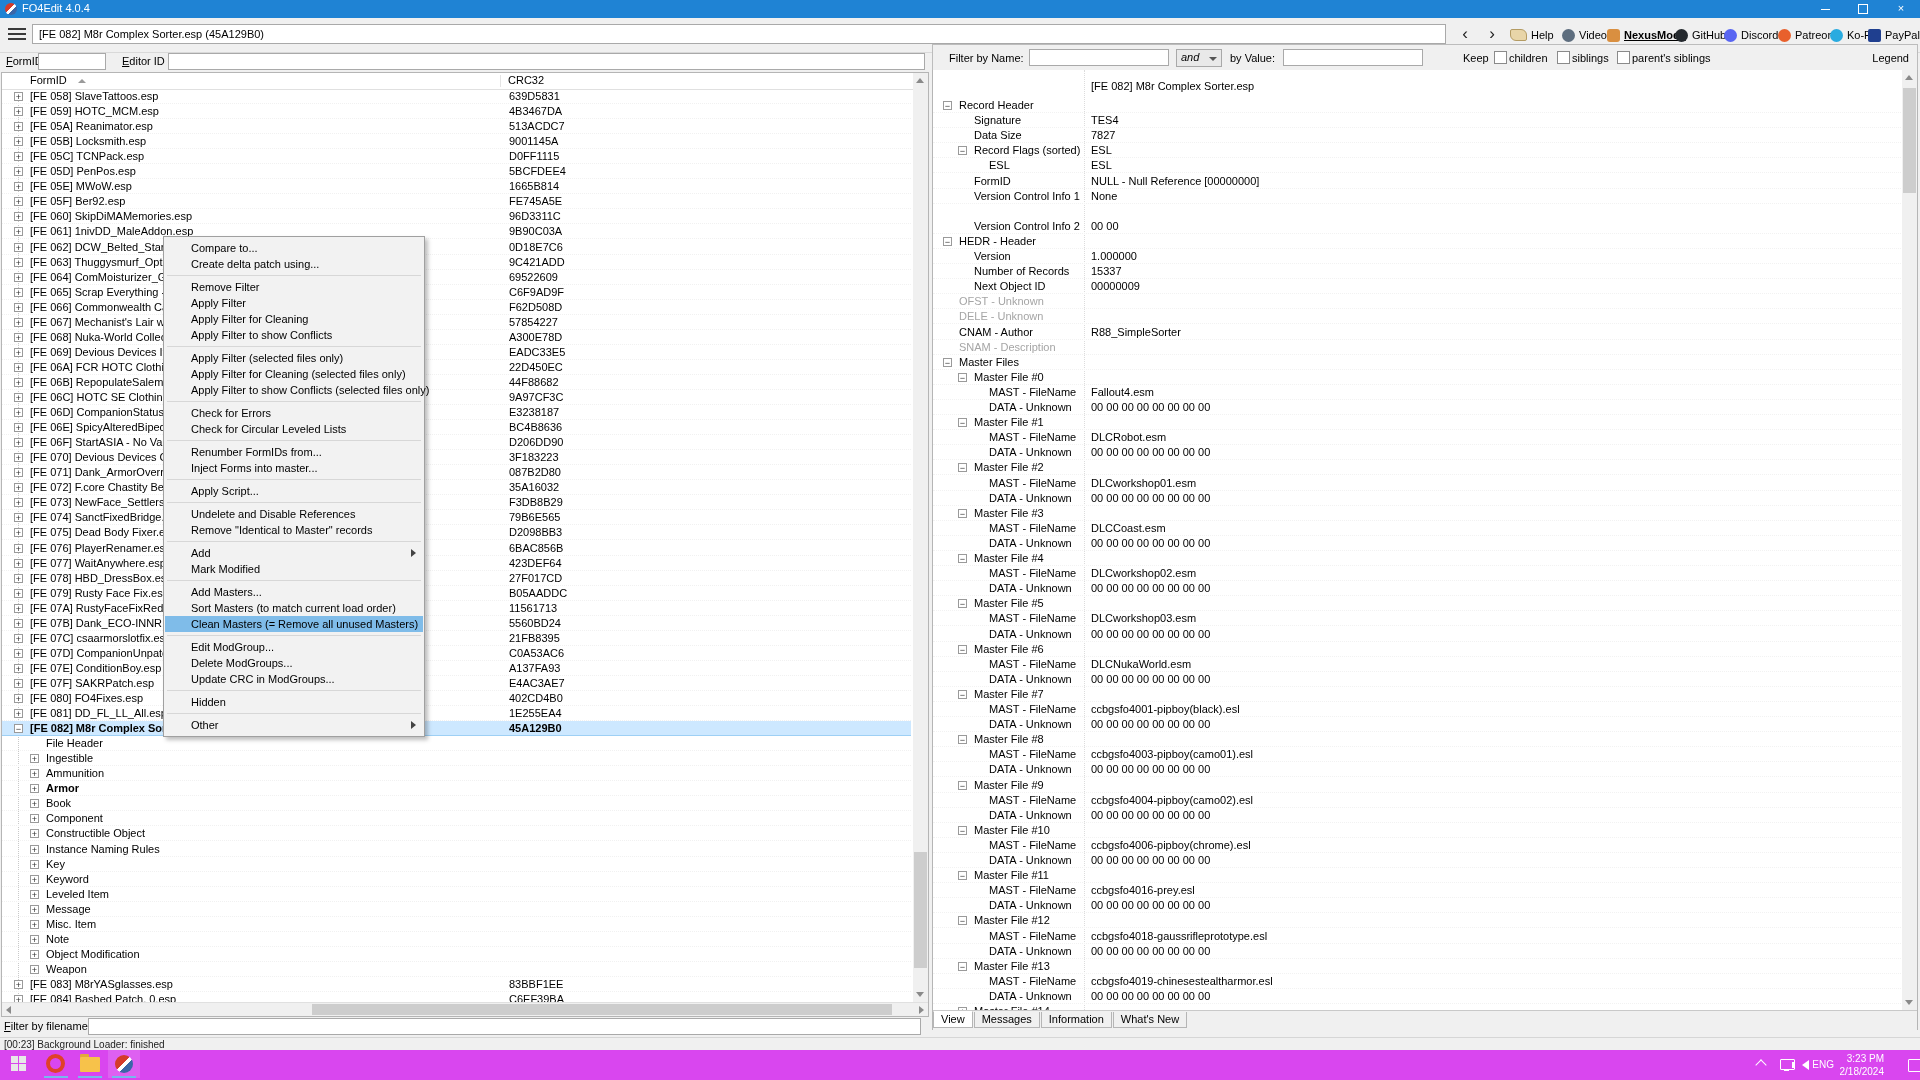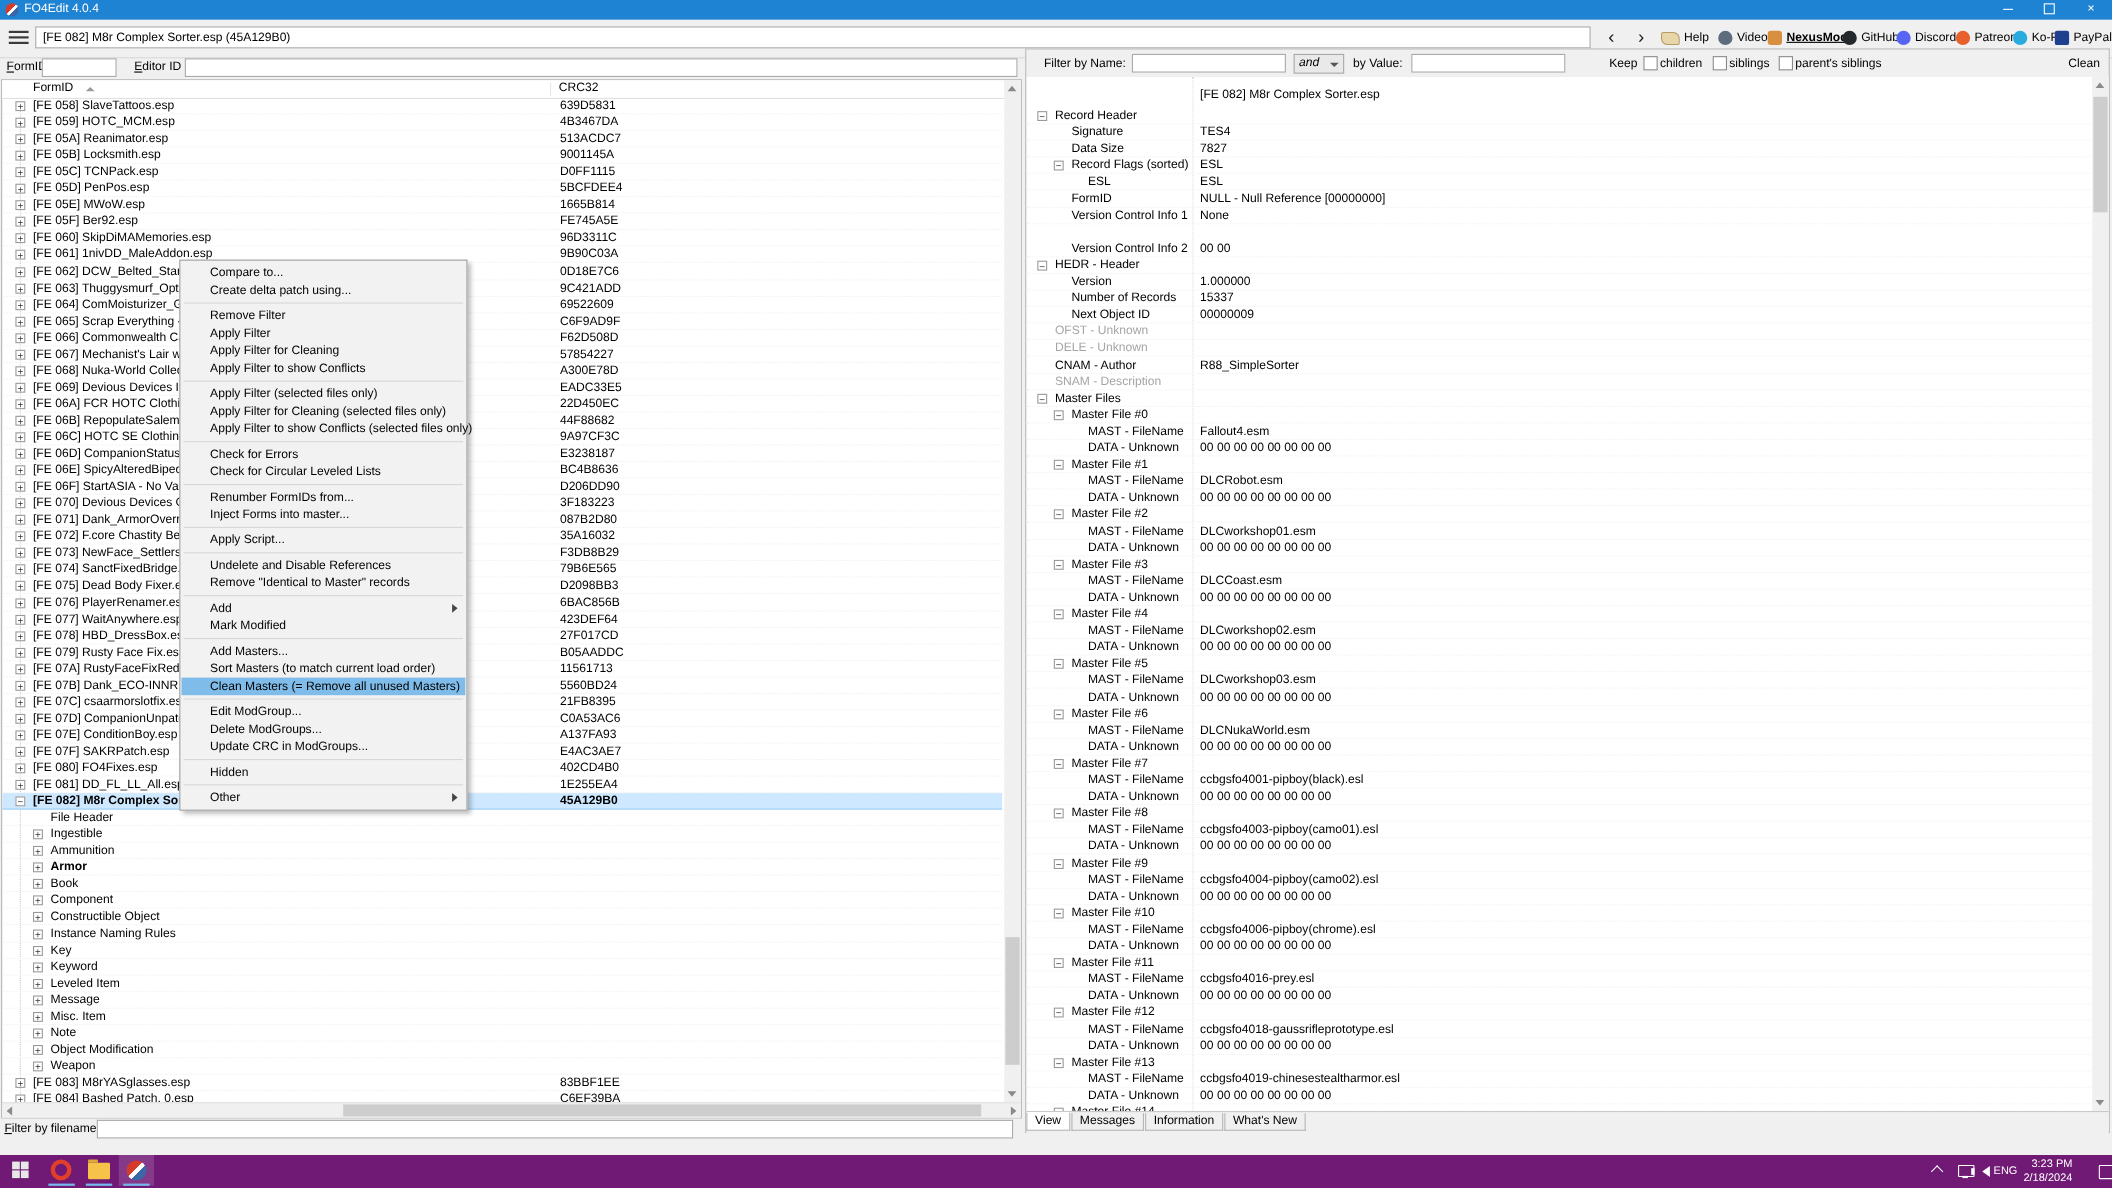--- a/index.html
+++ b/index.html
@@ -96,21 +96,21 @@
   .rp-tabs{position:absolute;left:0;top:940px;width:984px;height:19px;background:#f0f0f0;border-top:1px solid #c9c9c9;}
   .tab{position:relative;display:inline-block;height:16px;line-height:15px;padding:0 7px;margin-top:1px;
     border:1px solid #b5b5b5;border-top:none;background:#f0f0f0;margin-right:1px;cursor:pointer;box-sizing:border-box;}
   .tab.active{background:#fff;font-weight:normal;border-top:1px solid #fff;height:17px;margin-top:0;}
   
   .fname-row{position:absolute;left:0;top:1017px;width:930px;height:20px;background:#f0f0f0;}
   .statusbar{position:absolute;left:0;top:1037px;width:1920px;height:13px;background:#f0f0f0;border-top:1px solid #d6d6d6;
     font-size:10px;color:#222;}
   .statusbar span{position:absolute;left:4px;top:1px;}
   
-  .taskbar{position:absolute;left:0;top:1050px;width:1920px;height:30px;background:#701a75;}
+  .taskbar{position:absolute;left:0;top:1050px;width:1920px;height:30px;background:#d946ef;}
   .tslot{position:absolute;top:0;width:32px;height:28px;cursor:pointer;}
   .tslot.active{background:rgba(255,255,255,.14);}
   .underline{position:absolute;left:4px;bottom:0;width:24px;height:2px;background:#76b9ed;}
   .winlogo{position:absolute;left:7px;top:6px;width:17px;height:17px;}
   .winlogo i{position:absolute;width:7px;height:7px;background:#e8e8e8;}
   .fx-icon{position:absolute;left:6px;top:4px;width:19px;height:19px;border-radius:50%;border:4px solid #e0402a;box-sizing:border-box;}
   .folder-icon{position:absolute;left:6px;top:7px;width:20px;height:15px;background:#f7c24a;border-radius:1px;}
   .folder-icon::before{content:"";position:absolute;left:0;top:-3px;width:9px;height:3px;background:#e2a93a;border-radius:1px 1px 0 0;}
   .fo4-icon{position:absolute;left:7px;top:5px;width:18px;height:18px;border-radius:50%;
     background:linear-gradient(135deg,#d43b2a 0 45%,#ffffff 45% 60%,#3b66a8 60% 100%);}
@@ -169,21 +169,21 @@
     <span class="combo" style="left:243px;font-style:italic;"><span>and</span><span class="arr"></span></span>
     <span class="fb-label" style="left:297px;">by Value:</span>
     <input class="txt" style="left: 350px; top: 4px; width: 140px;" value="">
     <span class="fb-label" style="left:530px;">Keep</span>
     <span class="chk" style="left:561px;"></span>
     <span class="chk-lbl" style="left:576px;">children</span>
     <span class="chk" style="left:624px;"></span>
     <span class="chk-lbl" style="left:639px;">siblings</span>
     <span class="chk" style="left:684px;"></span>
     <span class="chk-lbl" style="left:699px;">parent's siblings</span>
-    <span class="legend">Clean</span>
+    <span class="legend">Legend</span>
   </div>
 
   <div class="left-panel">
     <div class="lp-header">
       <span class="col1">FormID</span>
       <span class="sortarrow"></span>
       <span class="colsep"></span>
       <span class="col2">CRC32</span>
     </div>
     <div class="tree-body">
@@ -810,20 +810,23 @@
         </span>
     </div>
     <div class="rp-tabs"><span class="tab active">View</span><span class="tab">Messages</span><span class="tab">Information</span><span class="tab">What's New</span></div>
   </div>
 
   <div class="fname-row">
     <span class="fld-label" style="left:4px;top:3px;">Filter by filename:</span>
     <input class="txt" style="left: 88px; top: 1px; width: 833px;" value="">
   </div>
 
+  <div class="statusbar">
+    <span>[00:23] Background Loader: finished</span>
+  </div>
 
   <div class="taskbar">
     <div class="tslot" style="left:4px;">
       <span class="winlogo">
         <i style="left:0;top:0;"></i>
           <i style="left:8px;top:0;"></i>
           <i style="left:0;top:8px;"></i>
           <i style="left:8px;top:8px;"></i>
       </span>
     </div>

